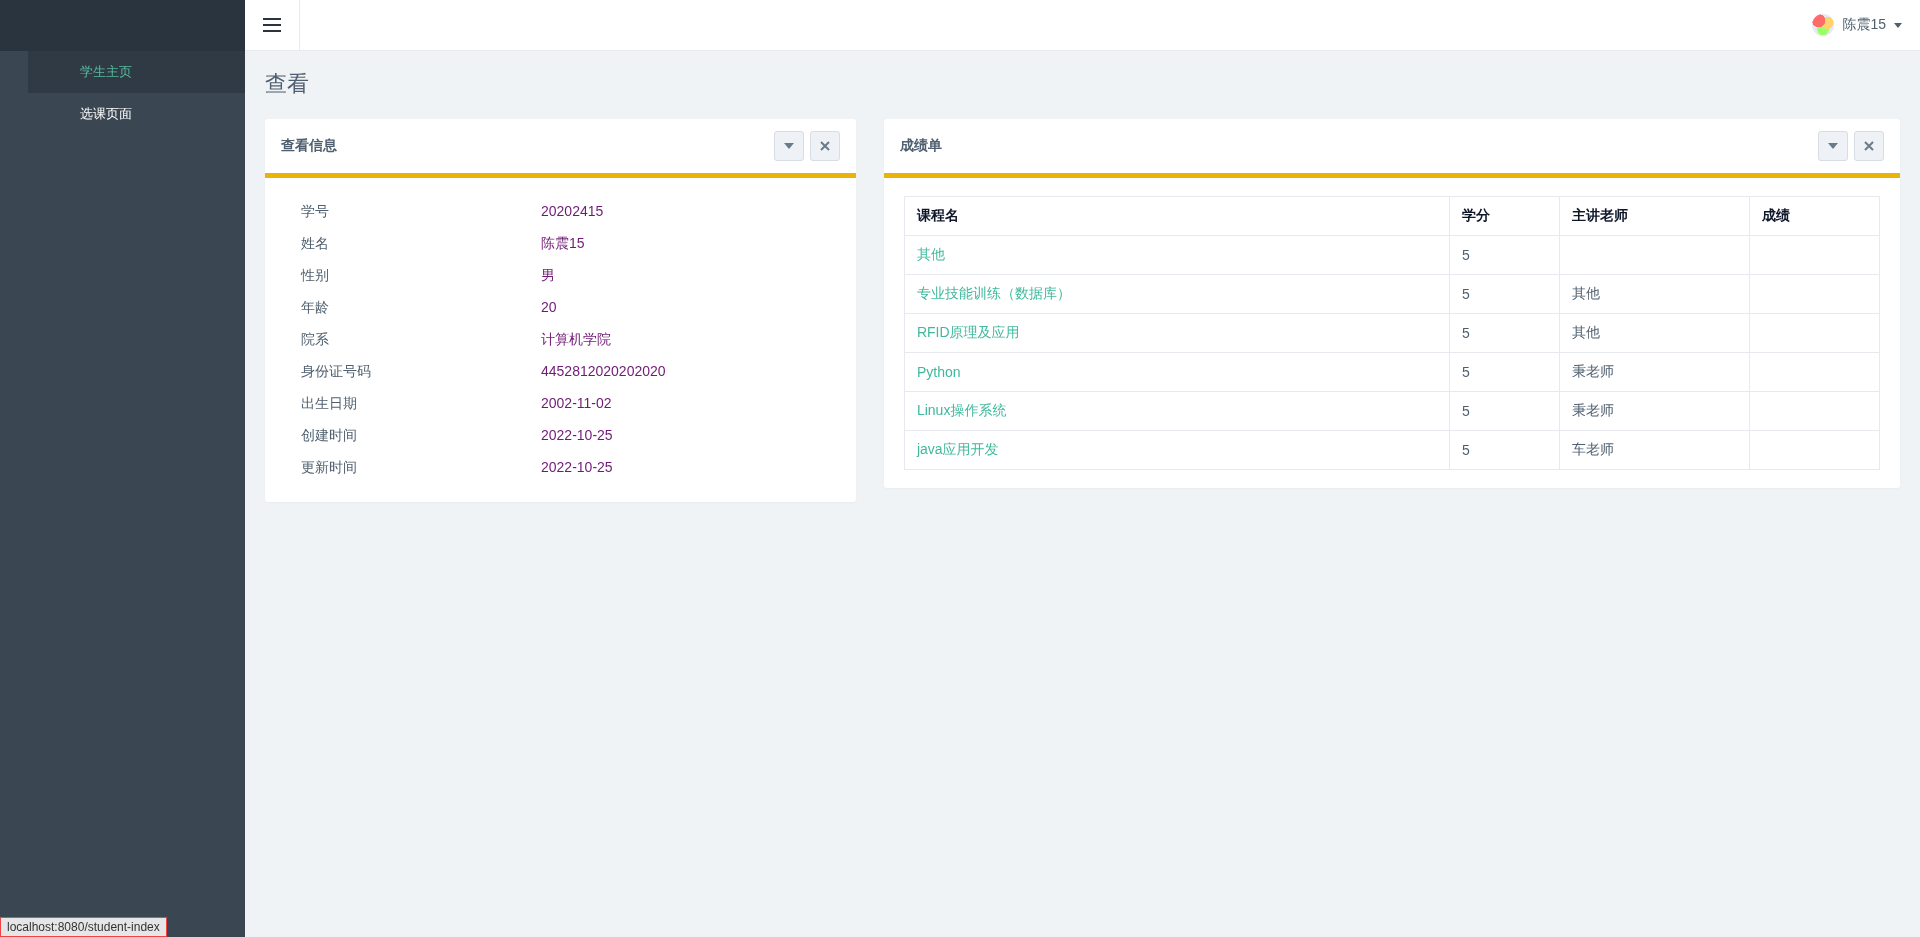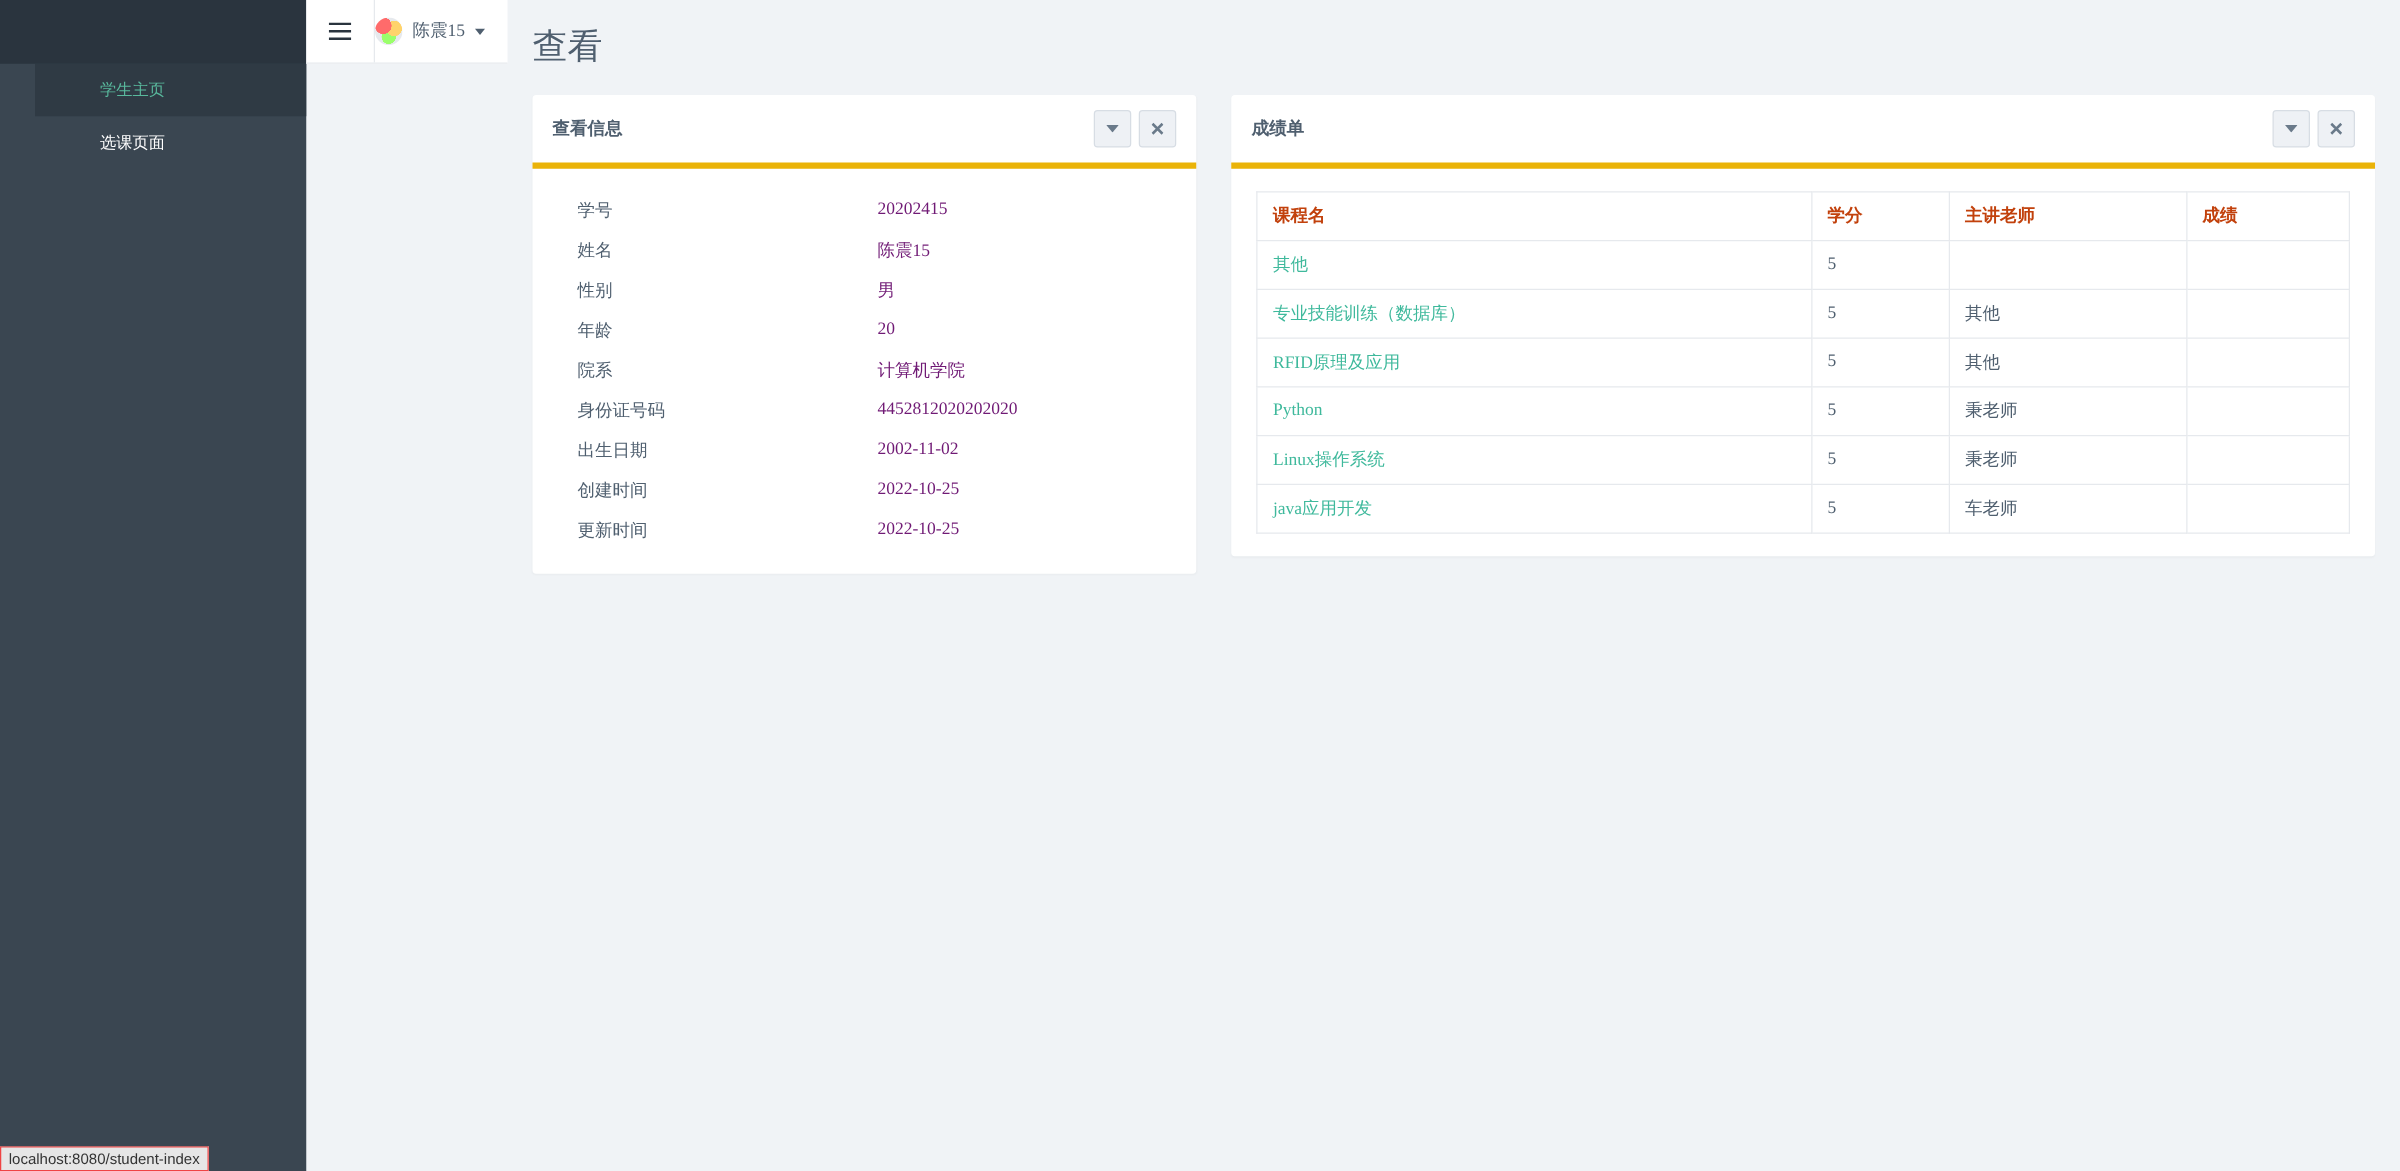--- a/index.html
+++ b/index.html
@@ -13,54 +13,54 @@
   .side-menu li a { display: flex; align-items: center; padding: 12px 16px; color: #ccd1d9; text-decoration: none; cursor: pointer; font-size: 14px; }
   .side-menu li.top > a { color: #59b99d; font-weight: 500; }
   .side-menu .home-icon { margin-right: 14px; display: inline-flex; }
   .side-menu .collapse-mark { margin-left: auto; color: #59b99d; font-weight: bold; }
   .sub-menu { list-style: none; padding-left: 28px; }
   .sub-menu li a { padding-left: 52px; font-size: 13px; }
   .sub-menu li.active a { background: #2f3a44; color: #59b99d; }
   .sub-menu li a { color: #fff; }
 
   
-  .main { flex: 1; display: flex; flex-direction: row; min-width: 0; font-family: Liberation Serif, serif; }
+  .main { flex: 1; display: flex; flex-direction: column; min-width: 0; }
   .topbar { height: 51px; background: #fff; border-bottom: 1px solid #e6e9ed; display: flex; align-items: center; padding: 0 18px; }
   .hamburger { border-right: 1px solid #e6e9ed; height: 100%; display: flex; align-items: center; padding-right: 18px; cursor: pointer; }
   .topbar-spacer { flex: 1; }
   .user-block { display: flex; align-items: center; gap: 8px; cursor: pointer; color: #4f5f6f; }
   .avatar { width: 22px; height: 22px; border-radius: 50%; background:
     radial-gradient(circle at 30% 30%, #ff6b6b 0 30%, transparent 31%),
     radial-gradient(circle at 70% 40%, #ffd36b 0 30%, transparent 31%),
     radial-gradient(circle at 50% 70%, #9bff6b 0 30%, transparent 31%),
     #e6e9ed; }
   .caret-down { width: 0; height: 0; border-left: 4px solid transparent; border-right: 4px solid transparent; border-top: 5px solid #4f5f6f; }
 
   .content { flex: 1; overflow: auto; padding: 18px 20px; position: relative; }
-  h1.page-title { font-size: 28px; font-weight: 400; color: #4f5f6f; margin-bottom: 20px; }
+  h1.page-title { font-size: 22px; font-weight: 400; color: #4f5f6f; margin-bottom: 20px; }
 
   .row { display: flex; gap: 28px; align-items: flex-start; }
   .card { background: #fff; border-radius: 3px; box-shadow: 0 1px 2px rgba(0,0,0,0.03); flex: 1; min-width: 0; }
   .card-header { display: flex; align-items: center; padding: 12px 16px; border-bottom: 5px solid #eab308; }
   .card-title { font-weight: 600; font-size: 14px; color: #4f5f6f; }
   .card-tools { margin-left: auto; display: flex; gap: 6px; }
   .tool-btn { width: 30px; height: 30px; border: 1px solid #d7dde4; background: #eef1f5; border-radius: 3px; display: flex; align-items: center; justify-content: center; cursor: pointer; color: #6a7a8a; }
 
   .card-body { padding: 18px 20px; }
 
   
   .info-list { list-style: none; margin-left: 16px; }
   .info-list li { display: flex; padding: 7px 0; }
   .info-label { width: 240px; color: #4f5f6f; }
   .info-value { color: #701a75; }
 
   
   table.data { width: 100%; border-collapse: collapse; }
   table.data th, table.data td { border: 1px solid #e6e9ed; padding: 10px 12px; text-align: left; font-size: 14px; }
-  table.data th { background: #fff; font-weight: 600; color: #c2410c; }
+  table.data th { background: #fff; font-weight: 600; color: #0f172a; }
   table.data td a { color: #3fb99c; text-decoration: none; }
 
   
   .status-bar { position: fixed; left: 0; bottom: 0; background: #e6e6e6; border: 1px solid #ef4444; padding: 2px 6px; font-size: 12px; color: #333; font-family: Arial, sans-serif; }
 
   
   svg { display: block; }
 </style>
 </head>
 <body>

